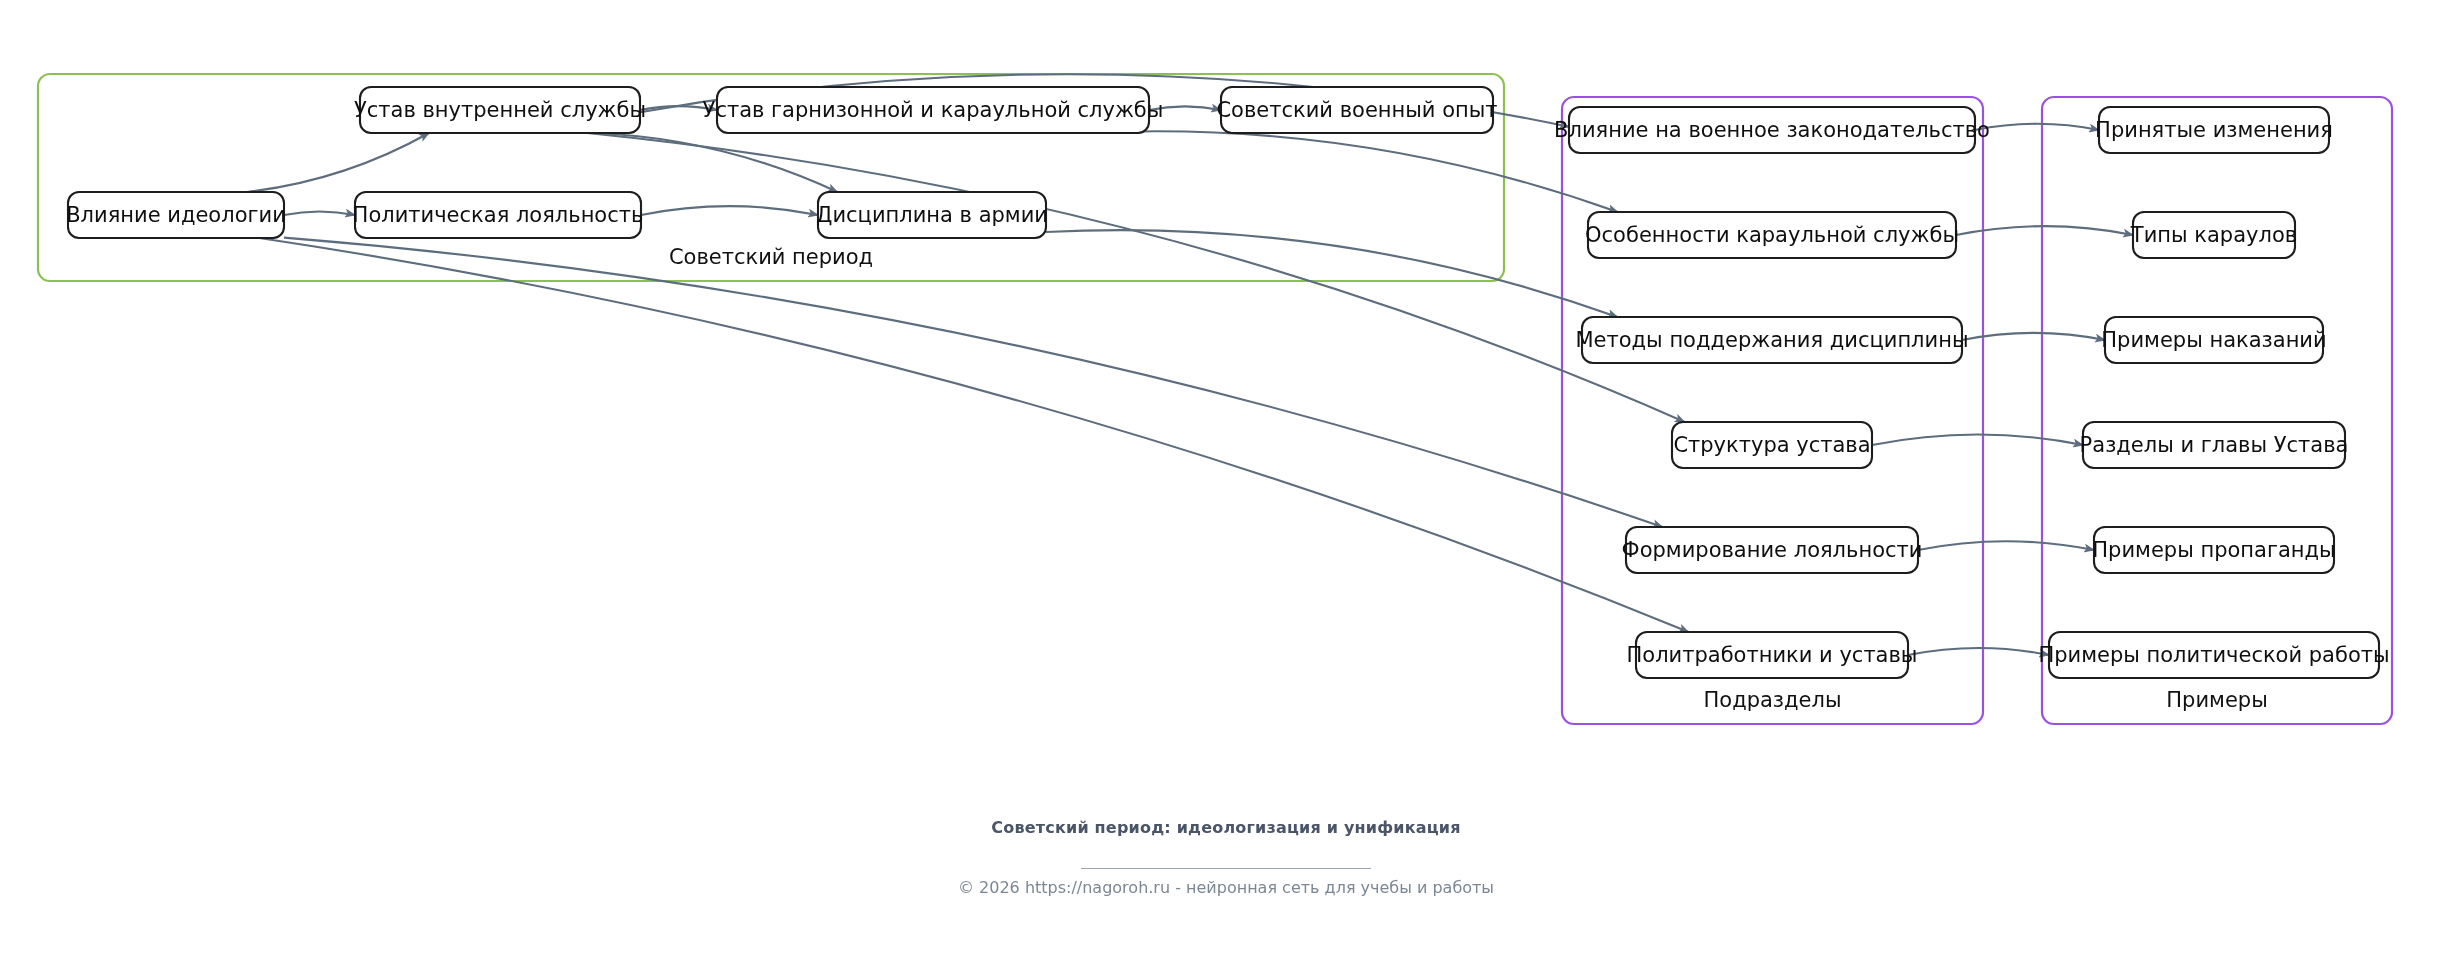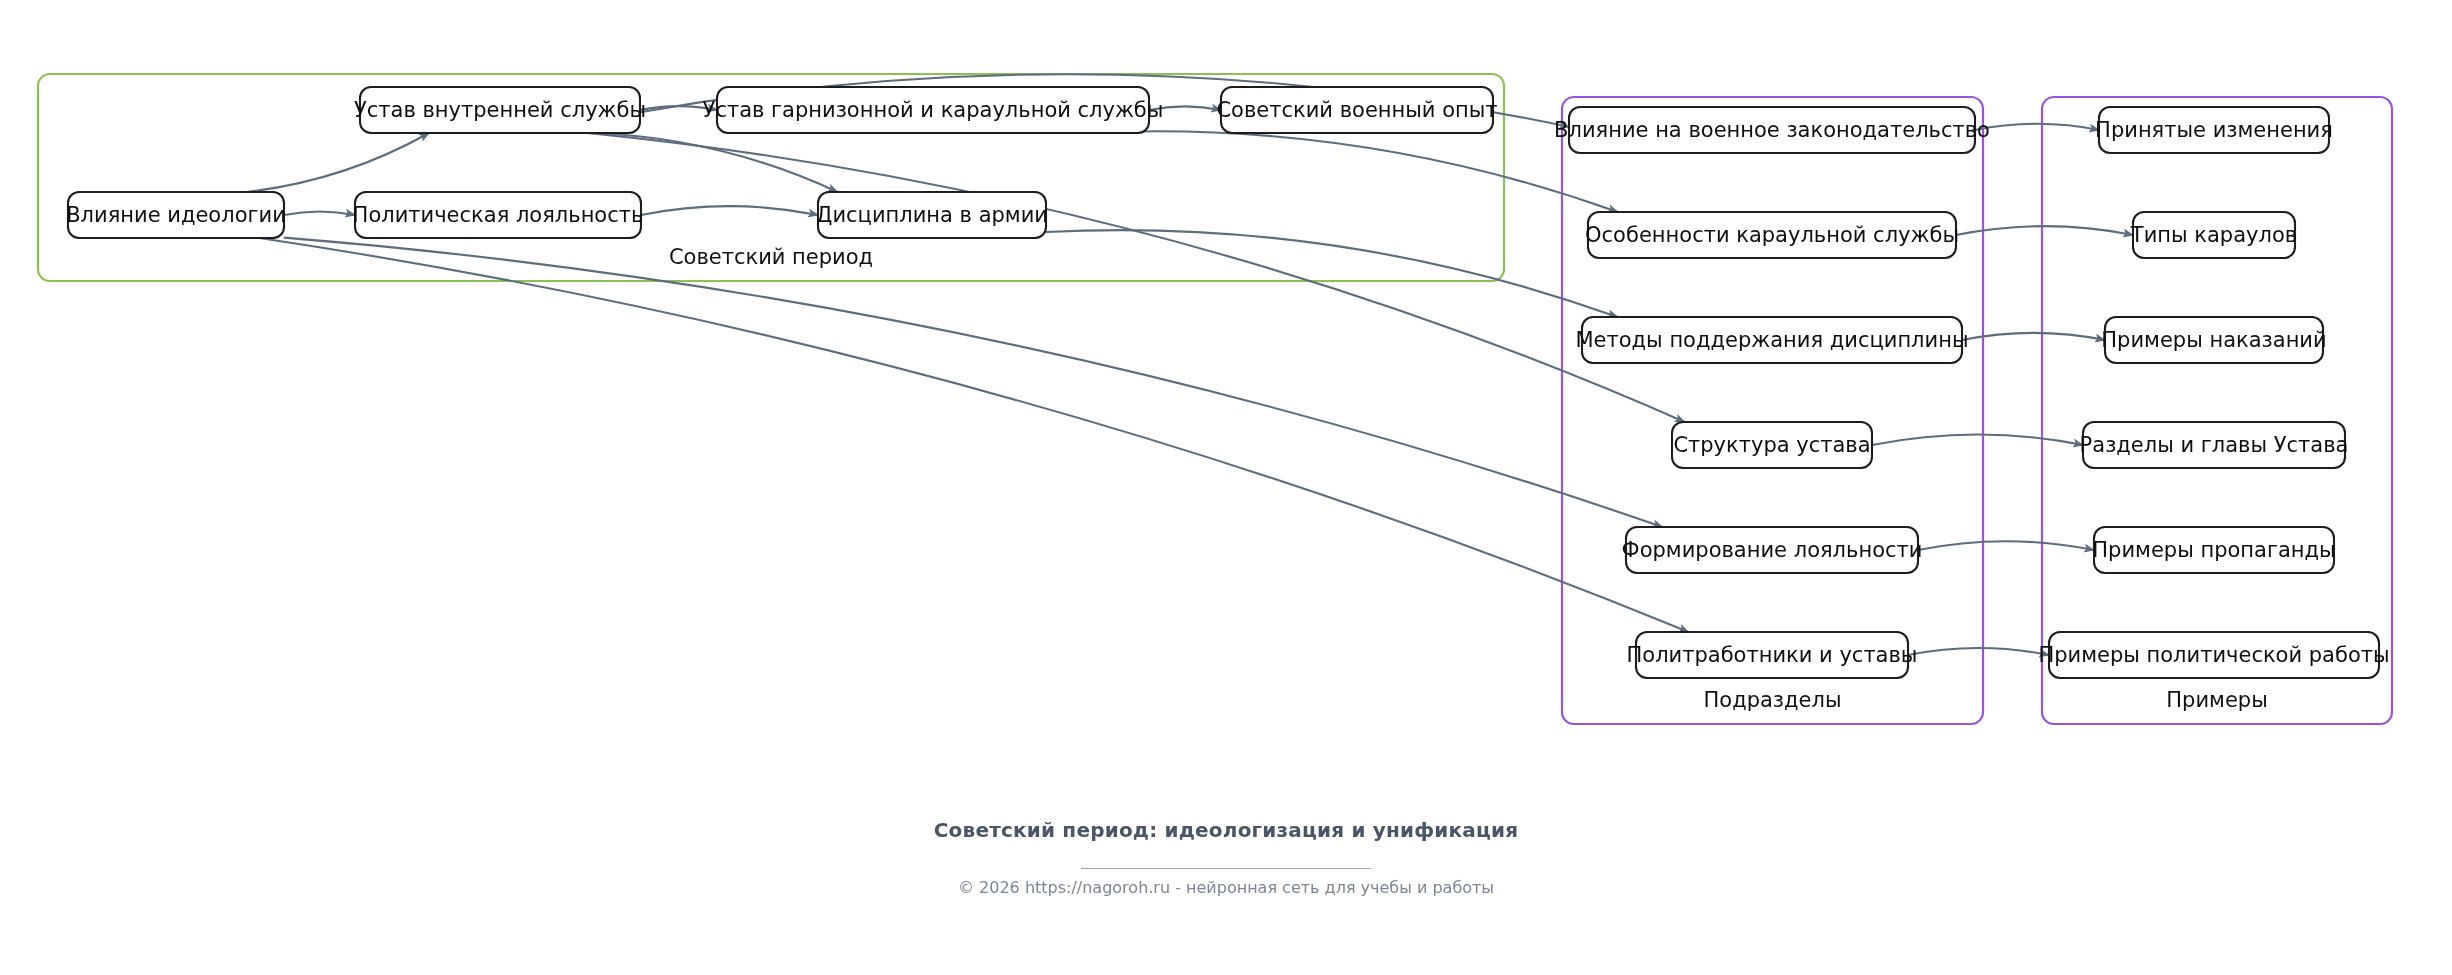--- a/index.html
+++ b/index.html
@@ -8,21 +8,21 @@
   #stage{position:relative;width:2452px;height:975px;background:#ffffff;}
   svg#diagram{position:absolute;left:0;top:0;width:2452px;height:975px;display:block;}
   .cluster-rect{fill:#ffffff;fill-opacity:1;stroke-width:2.2;}
   .cluster-label{font-size:21px;fill:#111111;text-anchor:middle;
                  font-family:"DejaVu Sans","Liberation Sans",sans-serif;}
   .node-rect{fill:#ffffff;stroke:#1d1d1d;stroke-width:2.1;}
   .node-label{font-size:21px;fill:#0f0f0f;text-anchor:middle;dominant-baseline:middle;
               font-family:"DejaVu Sans","Liberation Sans",sans-serif;}
   .edge-path{fill:none;stroke:#5d6d7e;stroke-width:2.1;}
   .footer{position:absolute;left:0;width:2452px;text-align:center;}
-  .footer-title{top:818px;font-size:20px;font-weight:bold;color:#4a5568;
+  .footer-title{top:818px;font-size:16px;font-weight:bold;color:#4a5568;
                 letter-spacing:.2px;font-family:"DejaVu Sans","Liberation Sans",sans-serif;}
   .footer-divider{top:854px;}
   .footer-divider span{display:inline-block;width:290px;height:0;
                        border-top:1.4px solid #9aa5b1;}
   .footer-copy{top:878px;font-size:16px;color:#7b8794;
                font-family:"DejaVu Sans","Liberation Sans",sans-serif;}
 </style>
 </head>
 <body>
 

